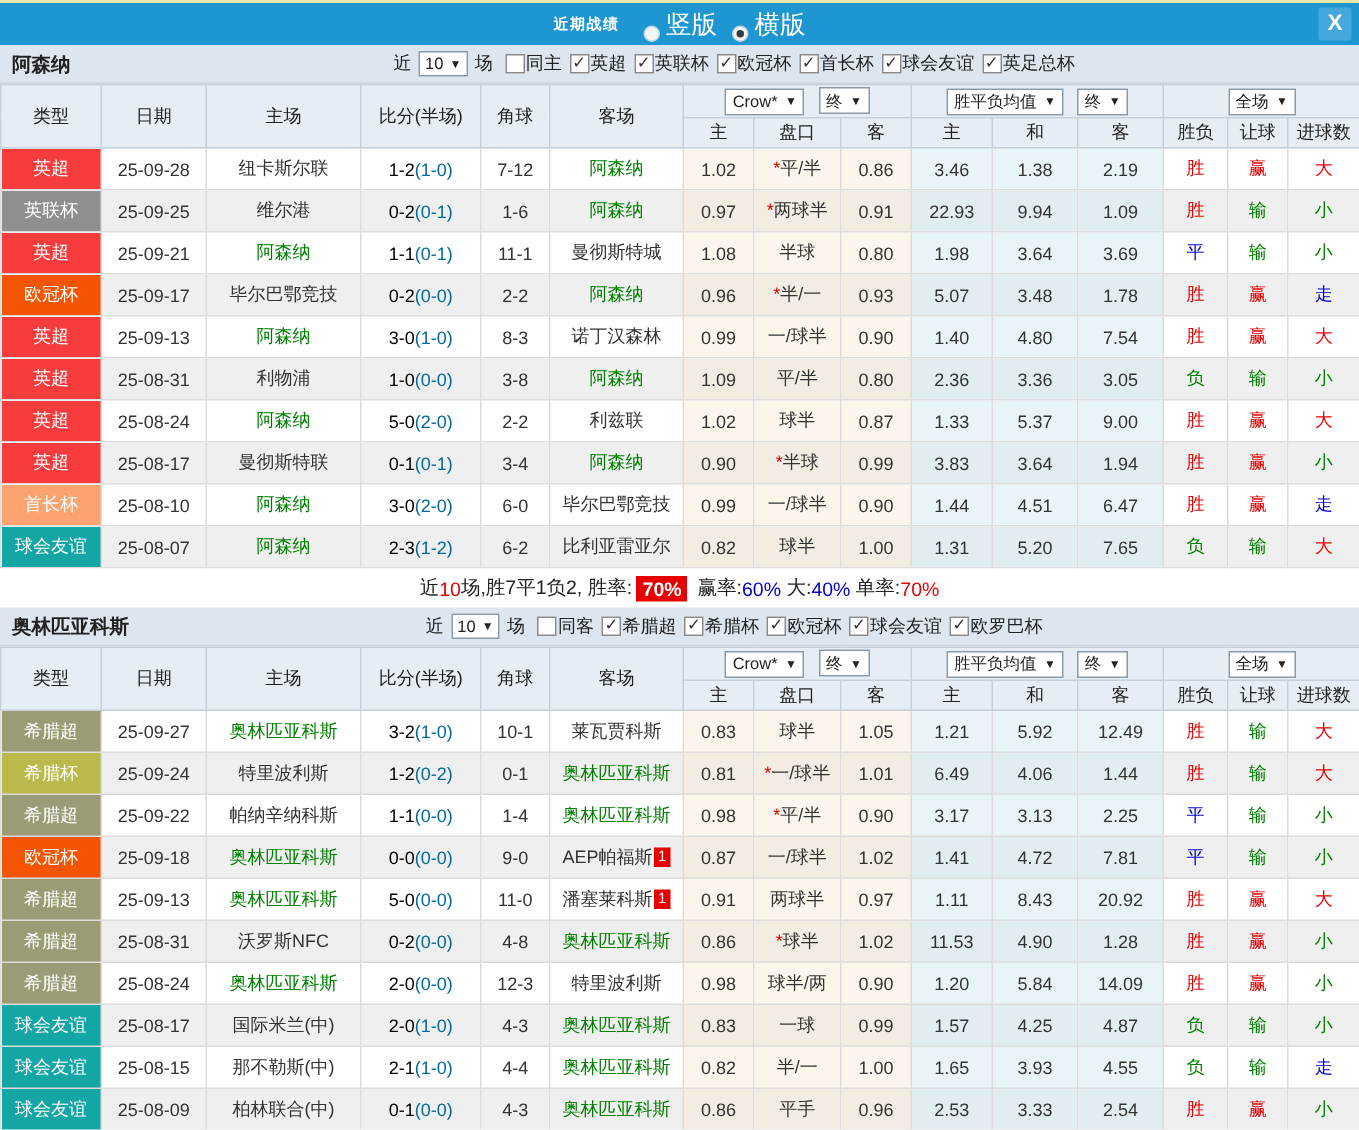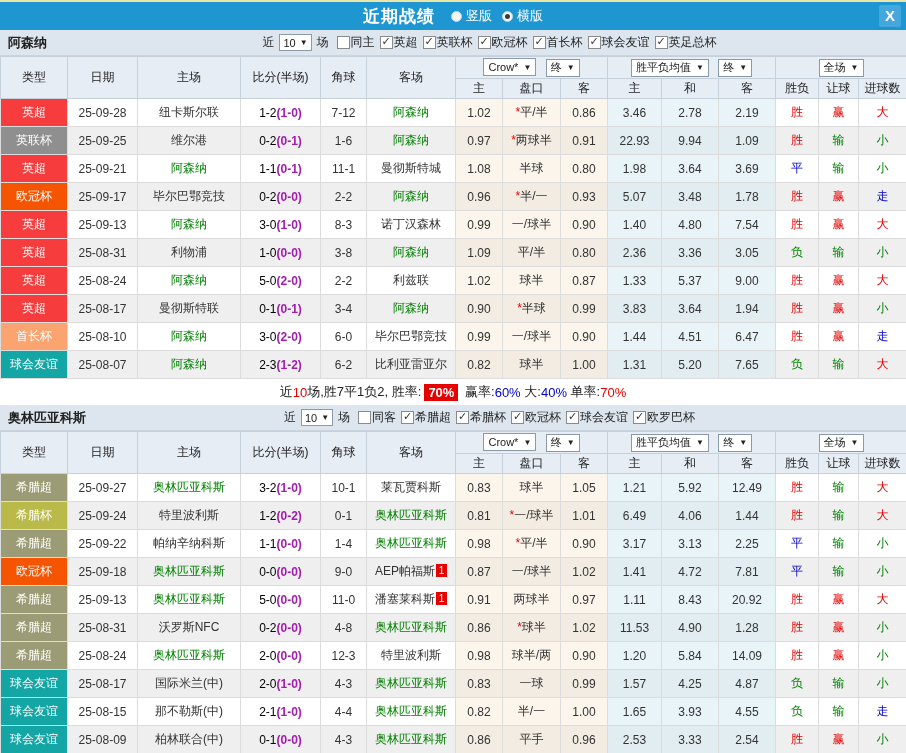--- a/index.html
+++ b/index.html
@@ -2,22 +2,22 @@
 <html><head>
 <meta charset="utf-8">
 <style>
   * { box-sizing: border-box; margin: 0; padding: 0; }
   html,body { width:906px; height:753px; overflow:hidden; background:#fff;
     font-family:"Liberation Sans","DejaVu Sans",sans-serif; }
   .topstrip { height:2px; background:#ece7a6; }
   
   .titlebar { height:28px; background:#1e96d2; position:relative;
     display:flex; align-items:center; justify-content:center; color:#fff; }
-  .titlebar .title { font-weight:bold; font-size:17px; letter-spacing:1px; }
-  .radio-group { display:flex; align-items:center; margin-left:6px; font-size:13px; }
+  .titlebar .title { font-weight:bold; font-size:10px; letter-spacing:1px; }
+  .radio-group { display:flex; align-items:flex-end; margin-left:6px; font-size:17px; }
   .radio { width:11px; height:11px; border-radius:50%; background:#f5f5f5;
     border:1px solid #b8d8ea; display:inline-block; position:relative; margin:0 4px 0 10px; }
   .radio.on::after { content:""; position:absolute; left:2px; top:2px; width:5px; height:5px;
     border-radius:50%; background:#3a3a3a; }
   .close-btn { position:absolute; right:5px; top:3px; width:22px; height:22px;
     background:#45a8dc; border-radius:2px; color:#fff; font-weight:bold; font-size:15px;
     line-height:22px; text-align:center; cursor:pointer; }
   
   .section-head { height:26px; background:#dde6ef; border-bottom:1px solid #c9d4de;
     position:relative; display:flex; align-items:center; }
@@ -48,21 +48,21 @@
   tr.alt td.crow { background:#f2ece2; }
   td.wdl { background:#e9f4f9; }
   tr.alt td.wdl { background:#e2edf2; }
   td.badge { color:#fff; font-size:12px; padding:0; }
   .c-red { color:#e60000; }
   .c-green { color:#008000; }
   .c-blue { color:#0000cc; }
   .c-k { color:#222; }
   .c-team { color:#008000; }
   .score-main { color:#000000; }
-  .score-half { color:#a21caf;font-weight:bold; }
+  .score-half { color:#0369a1; }
   .star { color:#e60000; }
   .redcard { display:inline-block; background:#e60000; color:#fff; font-size:10px;
     min-width:11px; height:13px; line-height:13px; padding:0 1px; margin-left:1px;
     vertical-align:1px; }
   
   .summary { height:26px; display:flex; align-items:center; justify-content:center;
     font-size:13px; background:#fff; }
   .summary span { white-space:pre; }
   .rate-badge { background:#e60000; color:#fff; font-weight:bold; padding:1px 4px;
     margin:0 3px; }
@@ -179,21 +179,21 @@
         <td class="badge" style="background: rgb(246, 60, 60);">英超</td>
         <td>25-09-28</td>
         <td><span>纽卡斯尔联</span></td>
         <td><span class="score-main">1-2</span><span class="score-half">(1-0)</span></td>
         <td>7-12</td>
         <td><span class="c-team">阿森纳</span></td>
         <td class="crow">1.02</td>
         <td class="crow"><span class="star">*</span><span>平/半</span></td>
         <td class="crow">0.86</td>
         <td class="wdl">3.46</td>
-        <td class="wdl">2.78</td>
+        <td class="wdl">1.38</td>
         <td class="wdl">2.19</td>
         <td class="c-red">胜</td>
         <td class="c-red">赢</td>
         <td class="c-red">大</td>
       </tr>
       <tr class="alt">
         <td class="badge" style="background: rgb(143, 143, 143);">英联杯</td>
         <td>25-09-25</td>
         <td><span>维尔港</span></td>
         <td><span class="score-main">0-2</span><span class="score-half">(0-1)</span></td>

